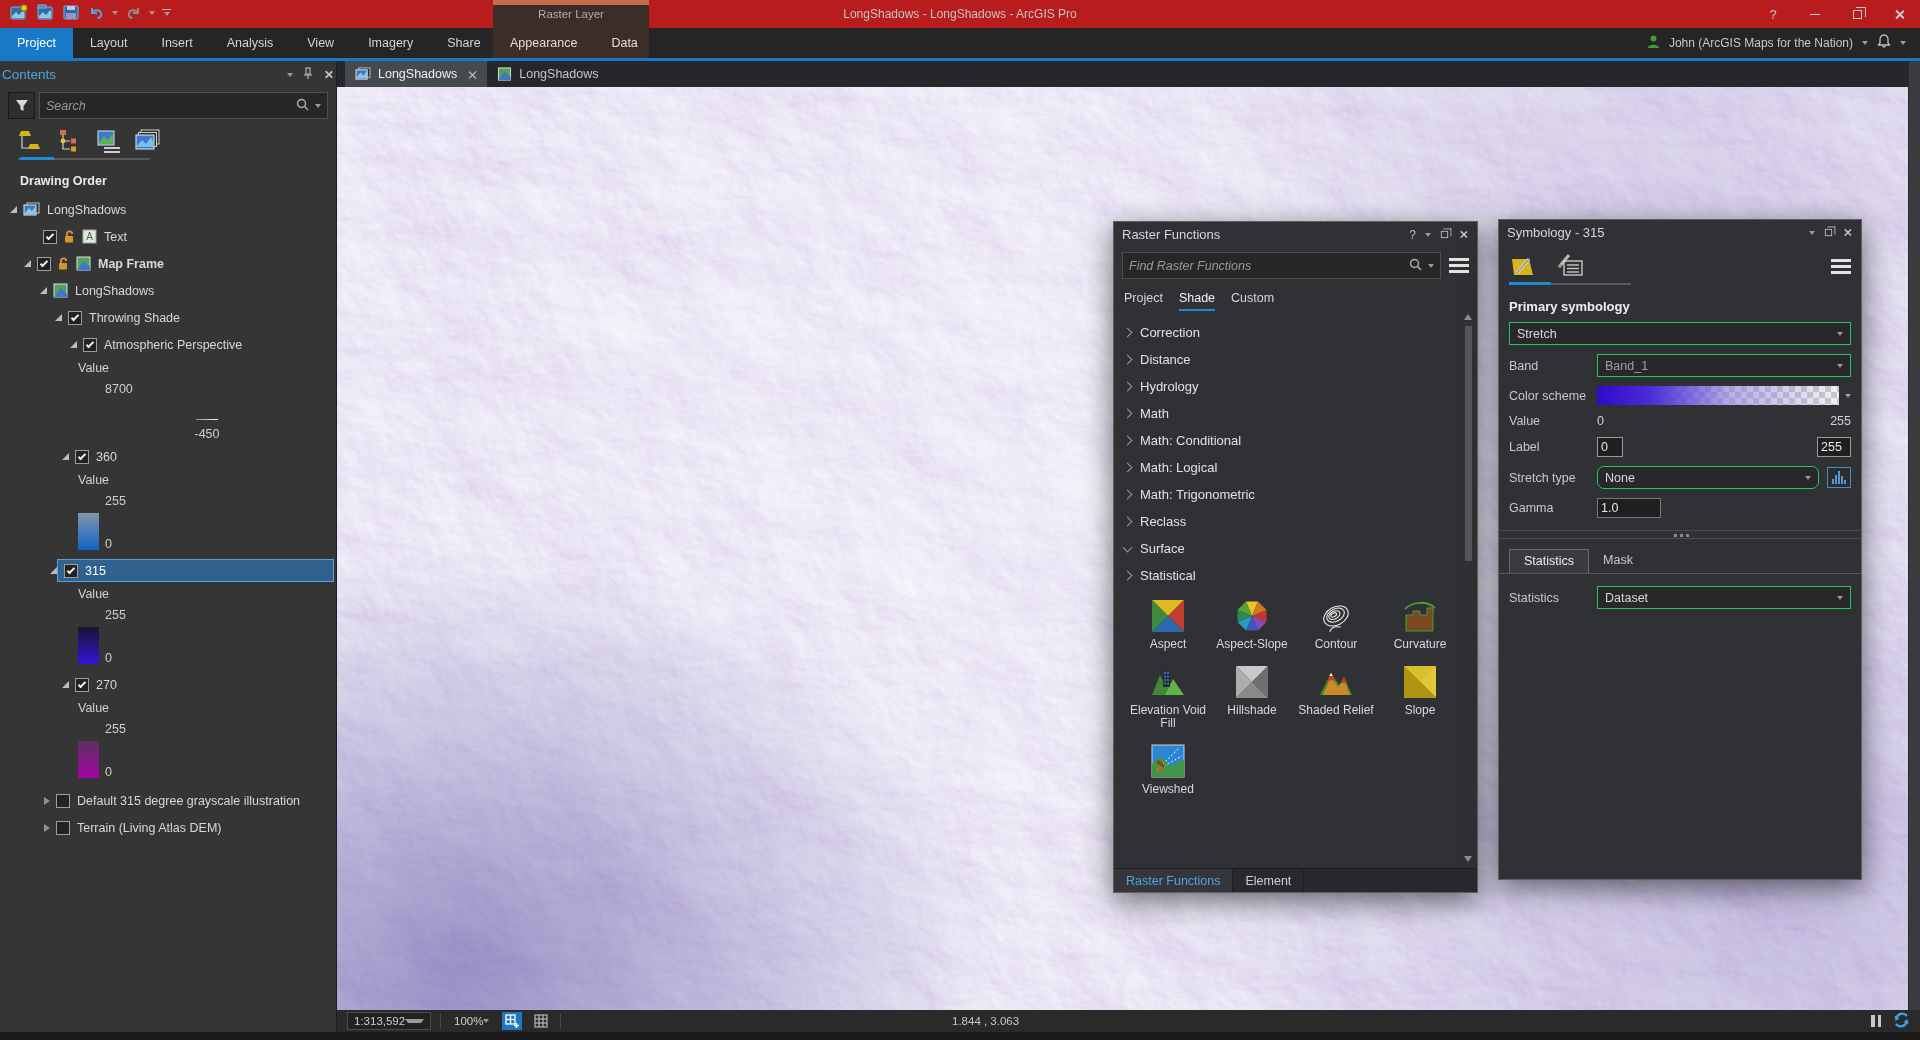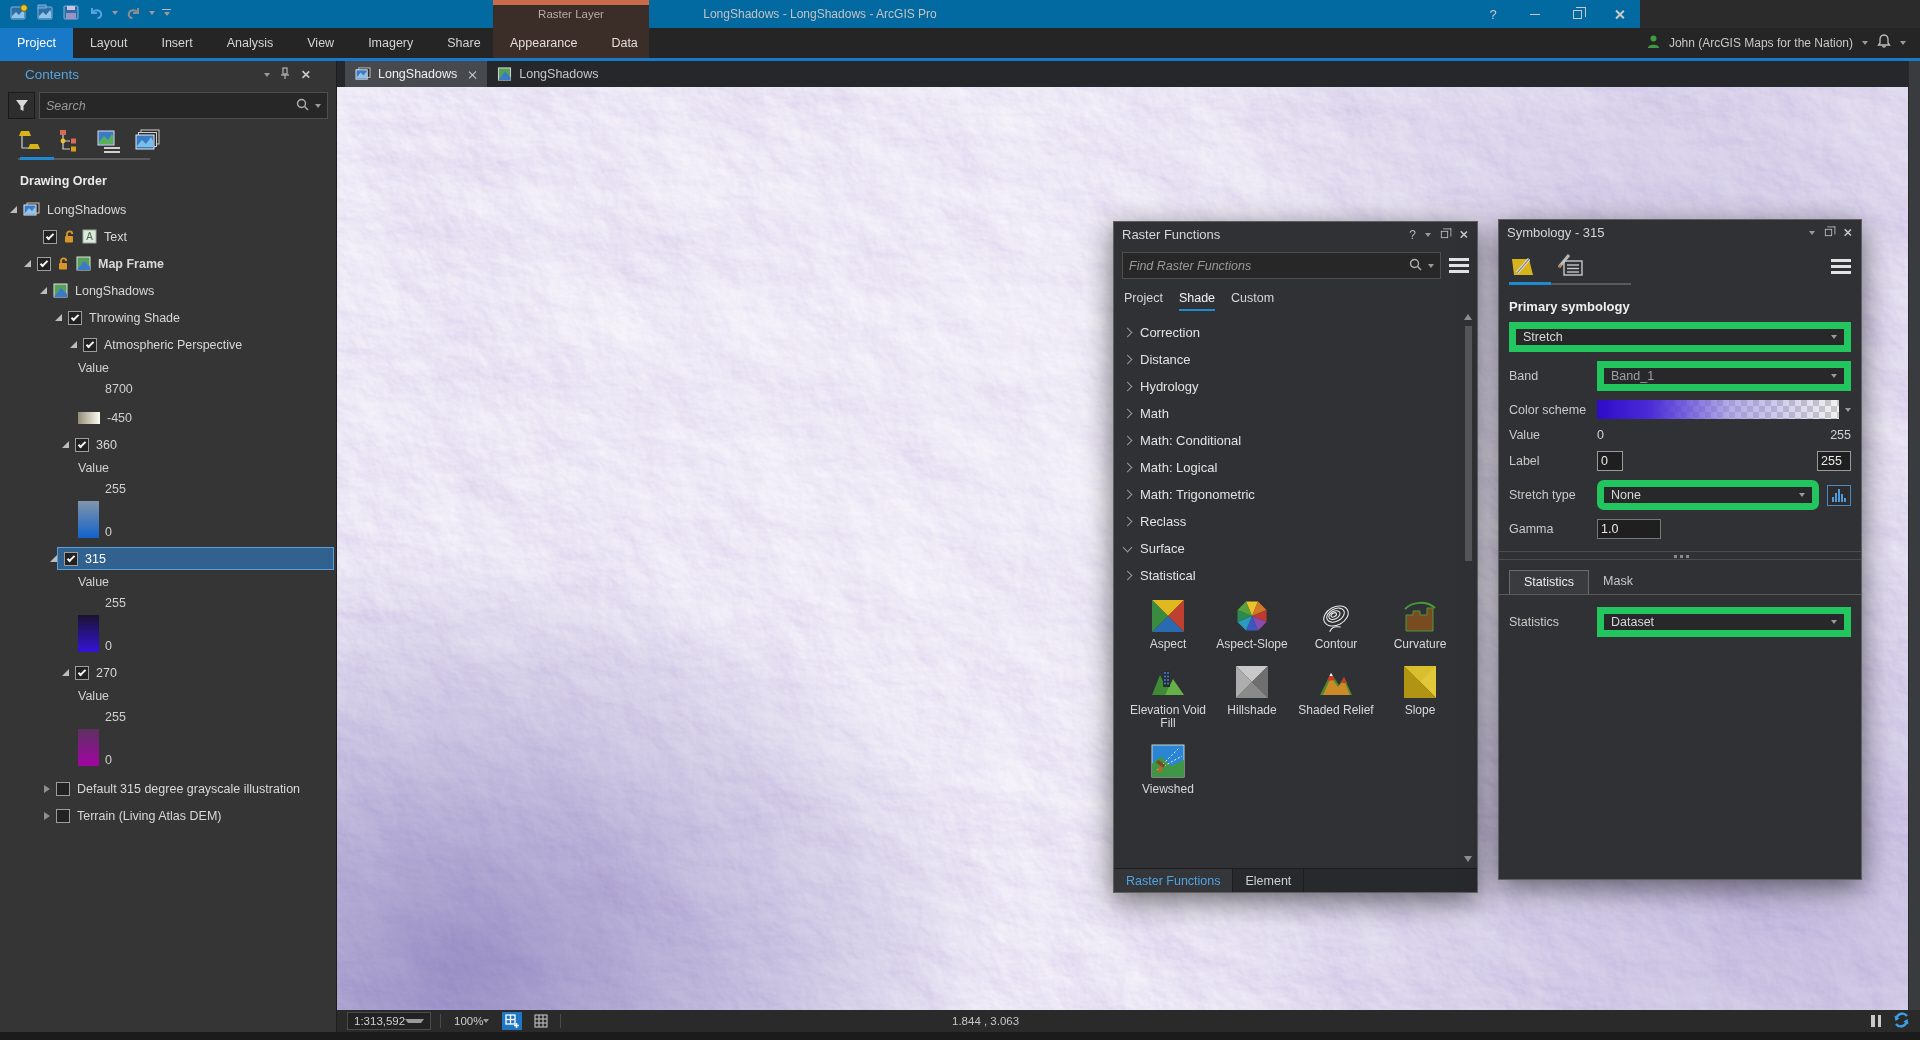--- a/index.html
+++ b/index.html
@@ -1,21 +1,21 @@
 <!DOCTYPE html>
 <html><head>
 <meta charset="utf-8">
 <style>
   * { box-sizing: border-box; margin: 0; padding: 0; }
   body { background:#1a1a1a; font-family:"Liberation Sans", sans-serif; }
   #app { position:relative; width:1920px; height:1040px; background:#2b2b2b; overflow:hidden;
          color:#d8d8d8; font-size:12.5px; }
 
   
-  .titlebar { position:absolute; left:0; top:0; width:1640px; height:28px; background:#0369a1; }
+  .titlebar { position:absolute; left:0; top:0; width:1920px; height:28px; background:#b91c1c; }
   .qat { position:absolute; left:10px; top:4px; display:flex; align-items:center; gap:7px; }
   .qat .qbtn { display:flex; align-items:center; }
   .app-title { position:absolute; left:0; top:0; width:100%; height:28px; line-height:28px;
                text-align:center; color:#c3c3c3; font-size:12px; pointer-events:none; }
   .win-controls { position:absolute; right:0; top:0; height:28px; display:flex; }
   .win-controls .wbtn { width:42px; height:28px; display:flex; align-items:center; justify-content:center; color:#c8c8c8; font-size:13px; }
   .restore-glyph { width:9px; height:9px; border:1px solid #c8c8c8; position:relative; }
   .restore-glyph:before { content:""; position:absolute; left:2px; top:-4px; width:9px; height:9px; border:1px solid #c8c8c8; border-bottom:none; border-left:none; }
   .min-glyph { width:10px; height:1px; background:#c8c8c8; }
   .x-glyph { position:relative; width:11px; height:11px; }
@@ -33,21 +33,21 @@
   .ctx-tabs { position:absolute; left:0; bottom:0; height:30px; width:100%; display:flex; }
   .ctx-tabs .rtab { color:#e4ddd8; }
   .user-area { position:absolute; right:14px; top:28px; height:30px; display:flex; align-items:center; gap:9px; color:#c8c8c8; font-size:12px; z-index:1; }
 
   .tri { width:0; height:0; display:inline-block; }
   .tri-down { border-left:4px solid transparent; border-right:4px solid transparent; border-top:5px solid #a0a0a0; }
   .tri-down.sm { border-left:3px solid transparent; border-right:3px solid transparent; border-top:4px solid #9a9a9a; }
 
   
   .contents-panel { position:absolute; left:0; top:61px; width:337px; height:971px; background:#353535; border-right:1px solid #1e1e1e; }
-  .cp-header { height:27px; display:flex; align-items:center; padding:0 25px; }
+  .cp-header { height:27px; display:flex; align-items:center; padding:0 2px; }
   .cp-title { color:#51a4e2; font-size:13.5px; flex:1; }
   .cp-hicons { display:flex; align-items:center; gap:10px; }
   .searchrow { display:flex; gap:4px; margin:4px 8px 0 8px; }
   .filter-btn { width:27px; height:27px; background:#2e2e2e; border:1px solid #191919; display:flex; align-items:center; justify-content:center; }
   .searchbox { flex:1; height:27px; background:#272727; border:1px solid #4f4f4f; display:flex; align-items:center; padding:0 6px; }
   .searchbox input { flex:1; background:transparent; border:none; outline:none; color:#d8d8d8; font-family:"Liberation Sans",sans-serif; font-size:12.5px; }
   .searchbox input::placeholder { color:#9a9a9a; font-style:italic; }
   .viewmodes { display:flex; gap:9px; padding:8px 0 0 16px; }
   .vm { width:30px; height:28px; display:flex; align-items:center; justify-content:center; }
   .vm-underline { margin:3px 0 0 18px; width:132px; height:2px; background:#5a5a5a; position:relative; }
@@ -121,21 +121,21 @@
 
   
   .sym-panel { left:1498px; top:219px; width:364px; height:661px; }
   .sym-tools { display:flex; align-items:center; padding:8px 10px 0 10px; gap:16px; }
   .sym-tool { display:flex; flex-direction:column; align-items:center; }
   .sym-underline { margin:4px 0 0 12px; width:120px; height:2px; background:#5a5a5a; position:relative; }
   .sym-underline i { position:absolute; left:-2px; top:-1px; width:42px; height:3px; background:#1f8ad2; display:block; }
   .sym-heading { padding:14px 10px 8px 10px; font-weight:bold; color:#f0f0f0; font-size:13px; }
   .sym-grid { display:grid; grid-template-columns:88px 1fr; row-gap:9px; padding:0 10px; align-items:center; }
   .sym-label { color:#c9c9c9; }
-  .dd { height:23px; background:#28282a; border:7px solid #22c55e; display:flex; align-items:center; padding:8px 7px; color:#d8d8d8; }
+  .dd { height:23px; background:#28282a; border:1px solid #22c55e; display:flex; align-items:center; padding:8px 7px; color:#d8d8d8; }
   .dd .ddtext { flex:1; }
   .dd.disabled .ddtext { color:#9aa0a6; }
   .span2 { grid-column:1 / 3; }
   .cs-wrap { display:flex; align-items:center; gap:6px; }
   .cs-swatch { flex:1; height:19px; background:repeating-conic-gradient(#f2f2f2 0% 25%, #c9c9c9 0% 50%) 0 0/12px 12px; position:relative; }
   .cs-swatch i { position:absolute; inset:0; background:linear-gradient(to right,#2d0bc9 0%,#4b2cd6 22%,rgba(140,128,226,.6) 55%,rgba(255,255,255,0) 100%); display:block; }
   .minmax-row { display:flex; justify-content:space-between; align-items:center; color:#d2d2d2; }
   .lbl-input { height:20px; background:#1f1f1f; border:1px solid #9a9a9a; color:#e8e8e8; font-family:"Liberation Sans",sans-serif; font-size:12.5px; padding:0 3px; }
   .stretch-row { display:flex; align-items:center; gap:8px; }
   .hist-btn { width:24px; height:21px; border:1px solid #4a8ac0; background:#2c2c2e; display:flex; align-items:flex-end; justify-content:center; gap:1px; padding:3px; }
@@ -397,21 +397,21 @@
     </div>
     <div class="trow" style="padding-left:70px;">
       <span class="exp-open"></span>
       <span class="cbx">
           <span class="ck"></span>
         </span>
       <span class="lbl">Atmospheric Perspective</span>
     </div>
     <div class="legend-label">Value</div>
     <div class="legend-num">8700</div>
-    <div class="hswatch-row" style="margin-top:8px;">
+    <div class="hswatch-row" style="margin-top:20px;flex-direction:column;">
       <span class="hswatch gatm"></span>
       <span>-450</span>
     </div>
     <div class="trow" style="padding-left:62px;margin-top:2px;">
       <span class="exp-open"></span>
       <span class="cbx">
           <span class="ck"></span>
         </span>
       <span class="lbl">360</span>
     </div>

